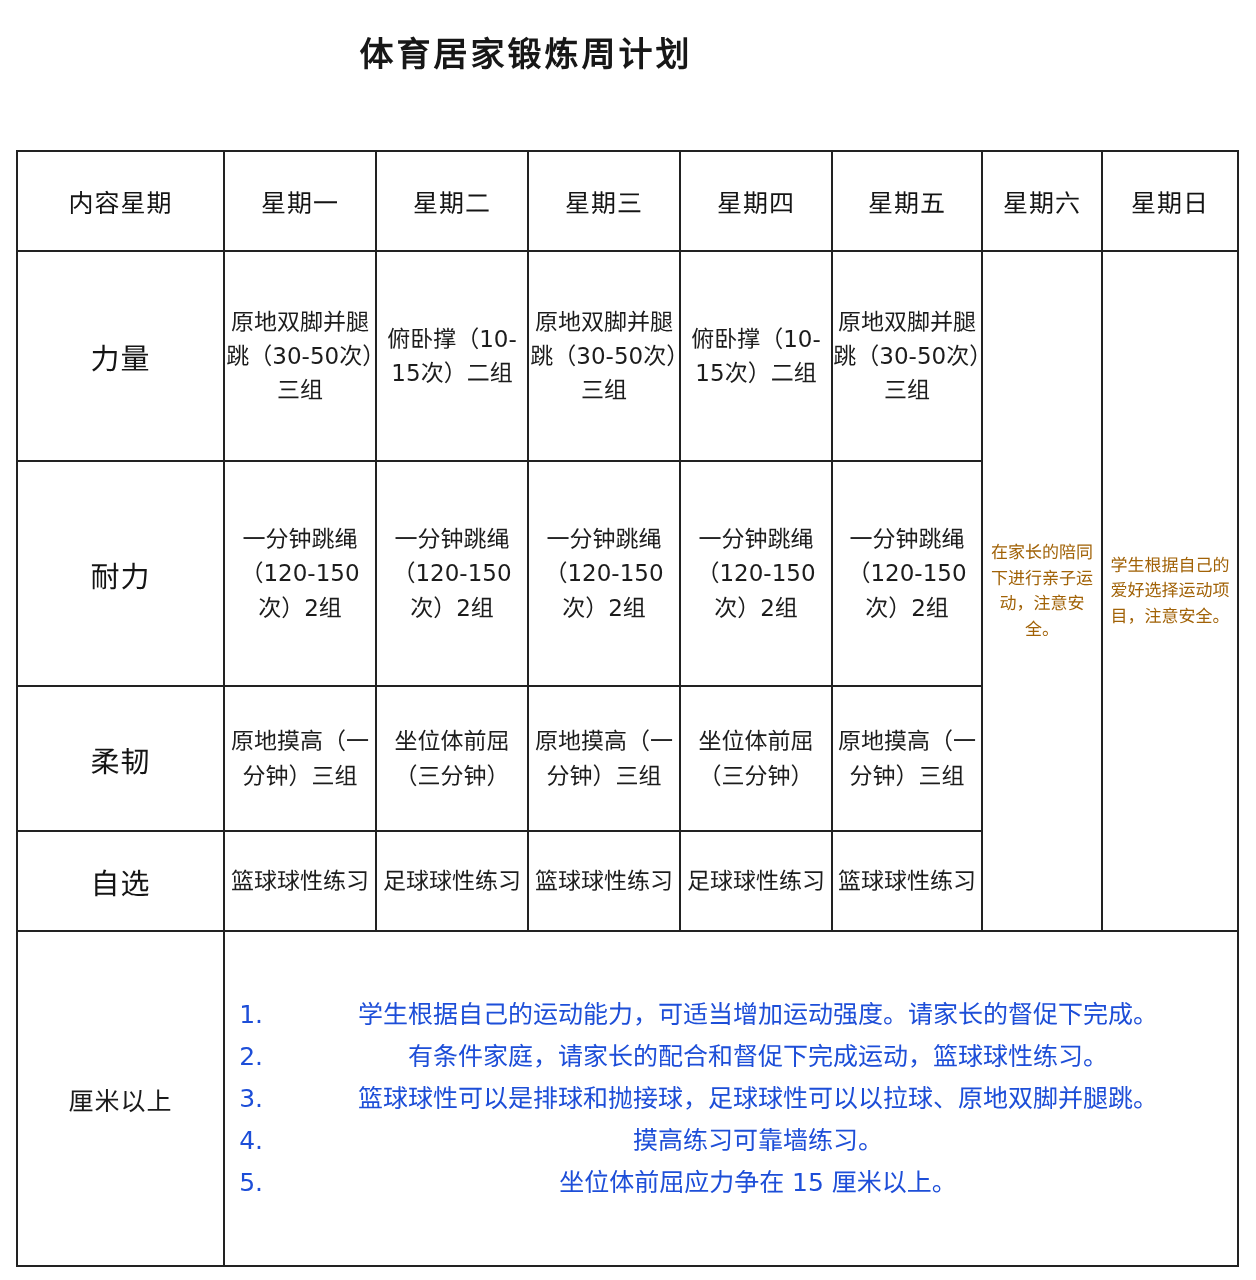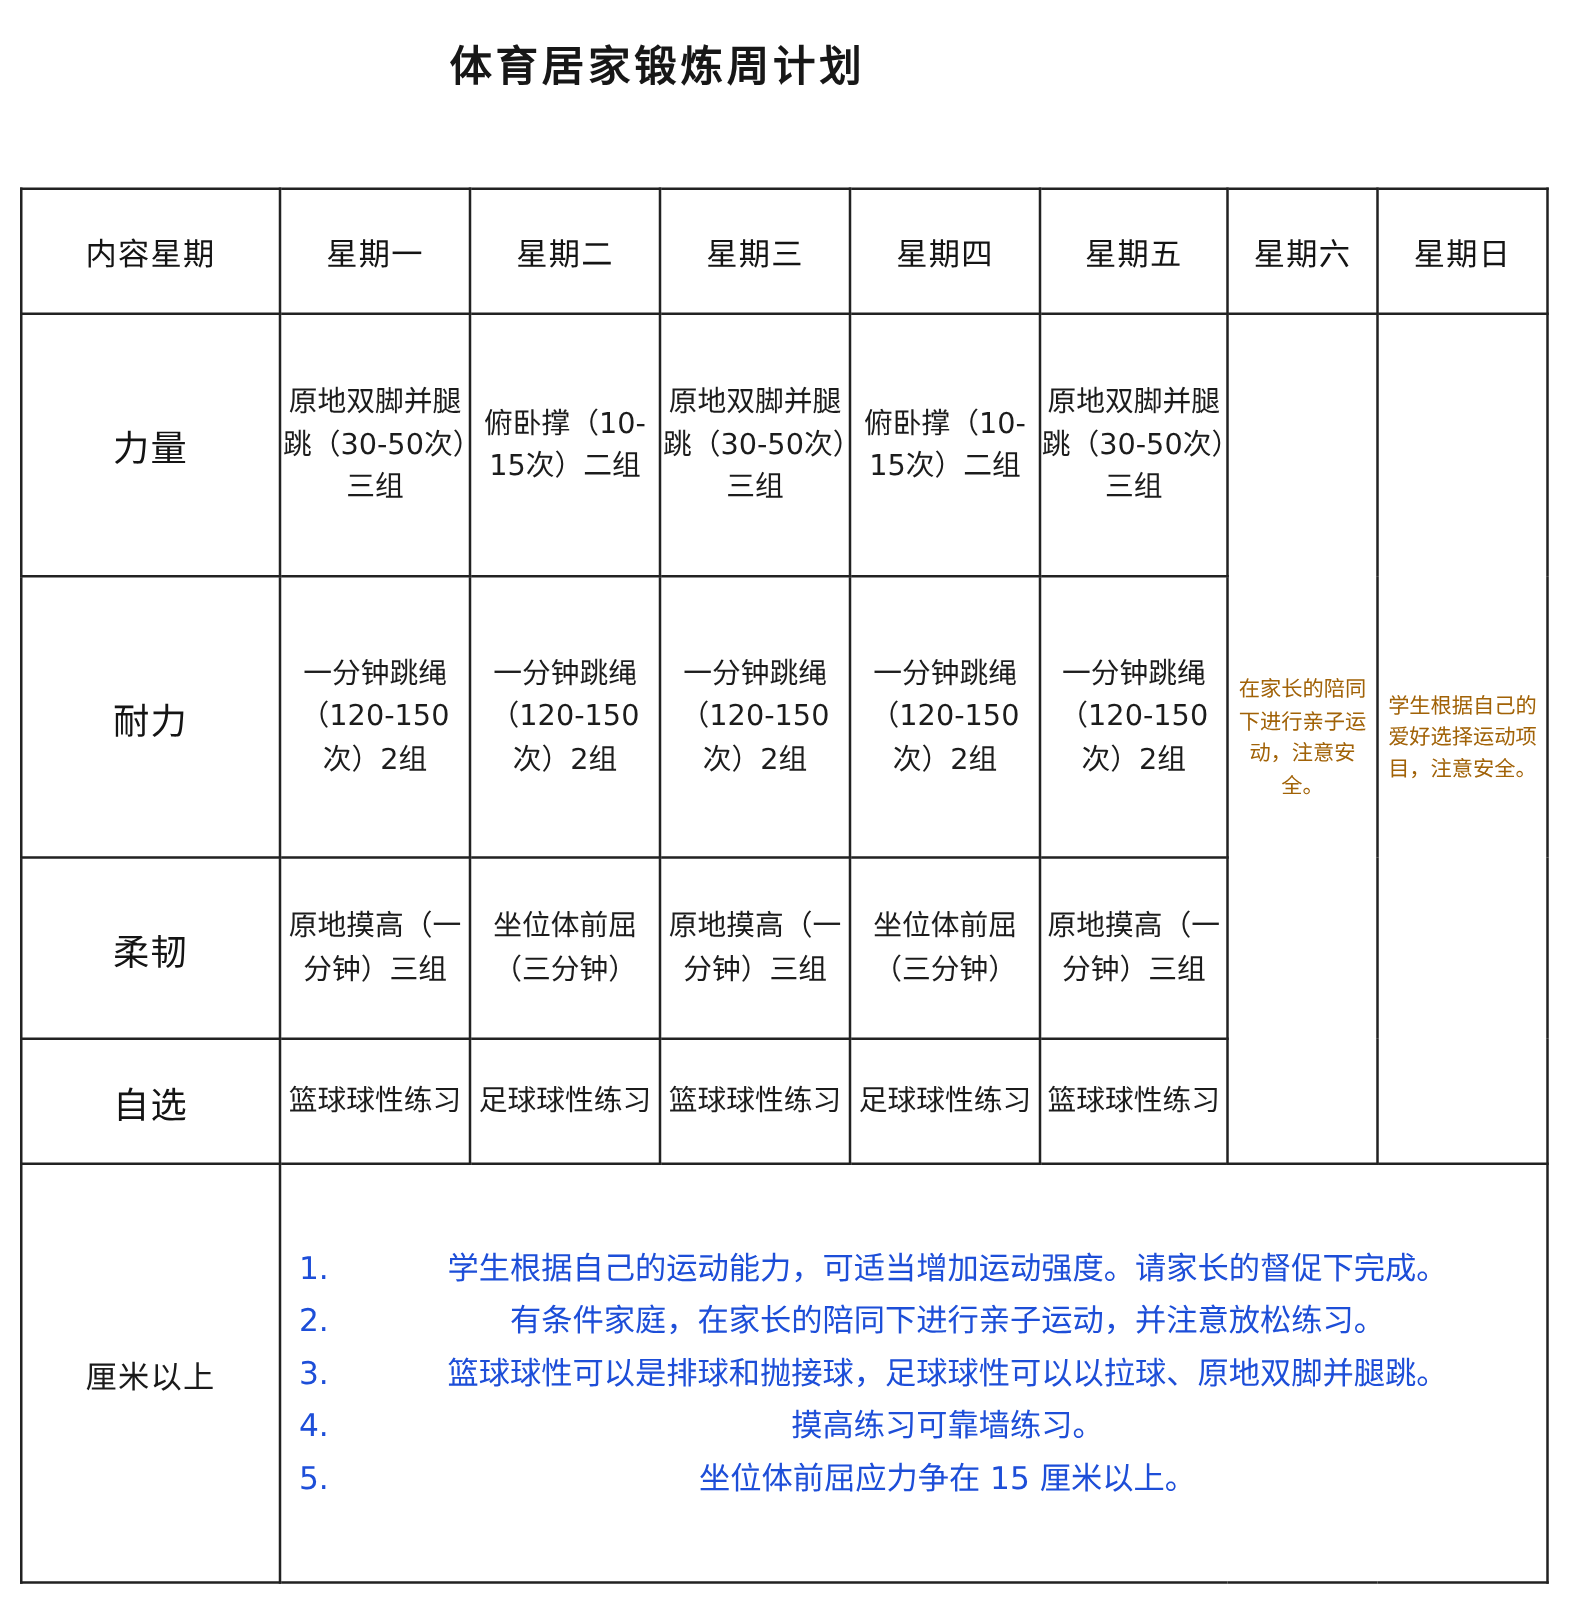--- a/index.html
+++ b/index.html
@@ -205,21 +205,21 @@
           <td class="cell">篮球球性练习</td>
           <td class="cell">足球球性练习</td>
           <td class="cell">篮球球性练习</td>
         </tr>
 
         <tr class="r-goals">
           <td class="goals-label">厘米以上</td>
           <td class="goals-body" colspan="7">
             <ol class="goals-list">
               <li>学生根据自己的运动能力，可适当增加运动强度。请家长的督促下完成。</li>
-              <li>有条件家庭，在家长的陪同下进行亲子运动，并注意放松练习。</li>
+              <li>有条件家庭，请家长的配合和督促下完成运动，篮球球性练习。</li>
               <li>篮球球性可以是排球和抛接球，足球球性可以以拉球、原地双脚并腿跳。</li>
               <li>摸高练习可靠墙练习。</li>
               <li>坐位体前屈应力争在 15 厘米以上。</li>
             </ol>
           </td>
         </tr>
 
       </tbody>
     </table>
   </div>

